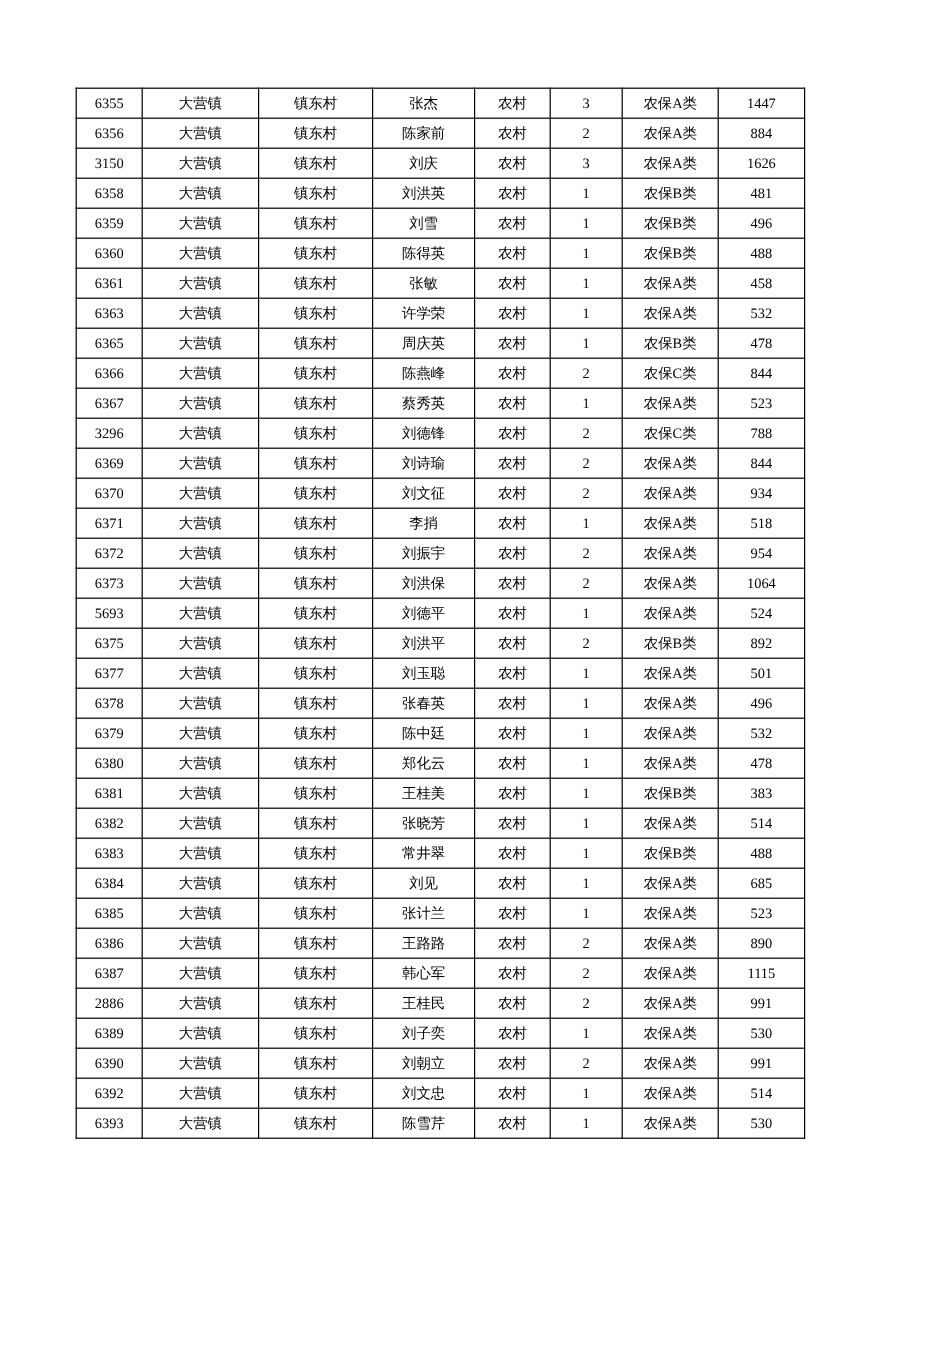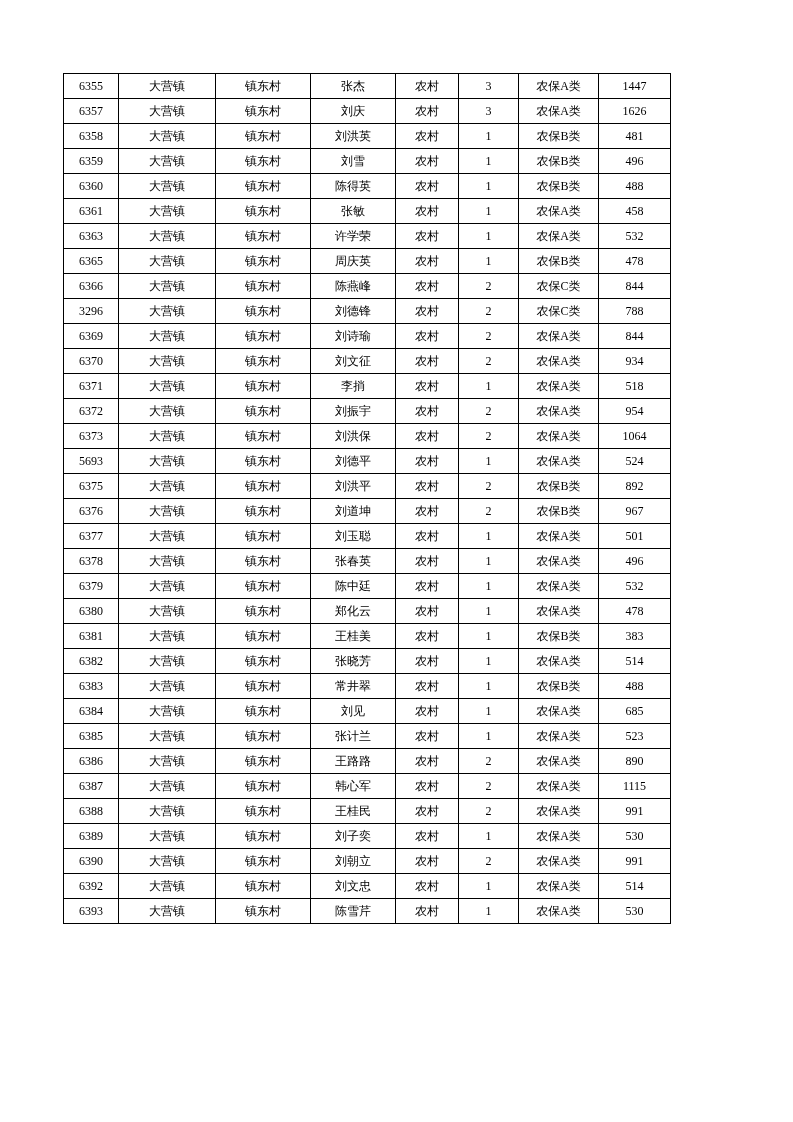--- a/index.html
+++ b/index.html
@@ -54,23 +54,33 @@
     <td>6355</td>
     <td>大营镇</td>
     <td>镇东村</td>
     <td>张杰</td>
     <td>农村</td>
     <td>3</td>
     <td>农保A类</td>
     <td>1447</td>
   </tr>
 
-
-  <tr>
-    <td>6357</td>
+  <tr>
+    <td>6356</td>
+    <td>大营镇</td>
+    <td>镇东村</td>
+    <td>陈家前</td>
+    <td>农村</td>
+    <td>2</td>
+    <td>农保A类</td>
+    <td>884</td>
+  </tr>
+
+  <tr>
+    <td>3150</td>
     <td>大营镇</td>
     <td>镇东村</td>
     <td>刘庆</td>
     <td>农村</td>
     <td>3</td>
     <td>农保A类</td>
     <td>1626</td>
   </tr>
 
   <tr>
@@ -145,20 +155,30 @@
     <td>6366</td>
     <td>大营镇</td>
     <td>镇东村</td>
     <td>陈燕峰</td>
     <td>农村</td>
     <td>2</td>
     <td>农保C类</td>
     <td>844</td>
   </tr>
 
+  <tr>
+    <td>6367</td>
+    <td>大营镇</td>
+    <td>镇东村</td>
+    <td>蔡秀英</td>
+    <td>农村</td>
+    <td>1</td>
+    <td>农保A类</td>
+    <td>523</td>
+  </tr>
 
   <tr>
     <td>3296</td>
     <td>大营镇</td>
     <td>镇东村</td>
     <td>刘德锋</td>
     <td>农村</td>
     <td>2</td>
     <td>农保C类</td>
     <td>788</td>
@@ -234,30 +254,20 @@
     <td>6375</td>
     <td>大营镇</td>
     <td>镇东村</td>
     <td>刘洪平</td>
     <td>农村</td>
     <td>2</td>
     <td>农保B类</td>
     <td>892</td>
   </tr>
 
-  <tr>
-    <td>6376</td>
-    <td>大营镇</td>
-    <td>镇东村</td>
-    <td>刘道坤</td>
-    <td>农村</td>
-    <td>2</td>
-    <td>农保B类</td>
-    <td>967</td>
-  </tr>
 
   <tr>
     <td>6377</td>
     <td>大营镇</td>
     <td>镇东村</td>
     <td>刘玉聪</td>
     <td>农村</td>
     <td>1</td>
     <td>农保A类</td>
     <td>501</td>
@@ -367,21 +377,21 @@
     <td>大营镇</td>
     <td>镇东村</td>
     <td>韩心军</td>
     <td>农村</td>
     <td>2</td>
     <td>农保A类</td>
     <td>1115</td>
   </tr>
 
   <tr>
-    <td>6388</td>
+    <td>2886</td>
     <td>大营镇</td>
     <td>镇东村</td>
     <td>王桂民</td>
     <td>农村</td>
     <td>2</td>
     <td>农保A类</td>
     <td>991</td>
   </tr>
 
   <tr>

